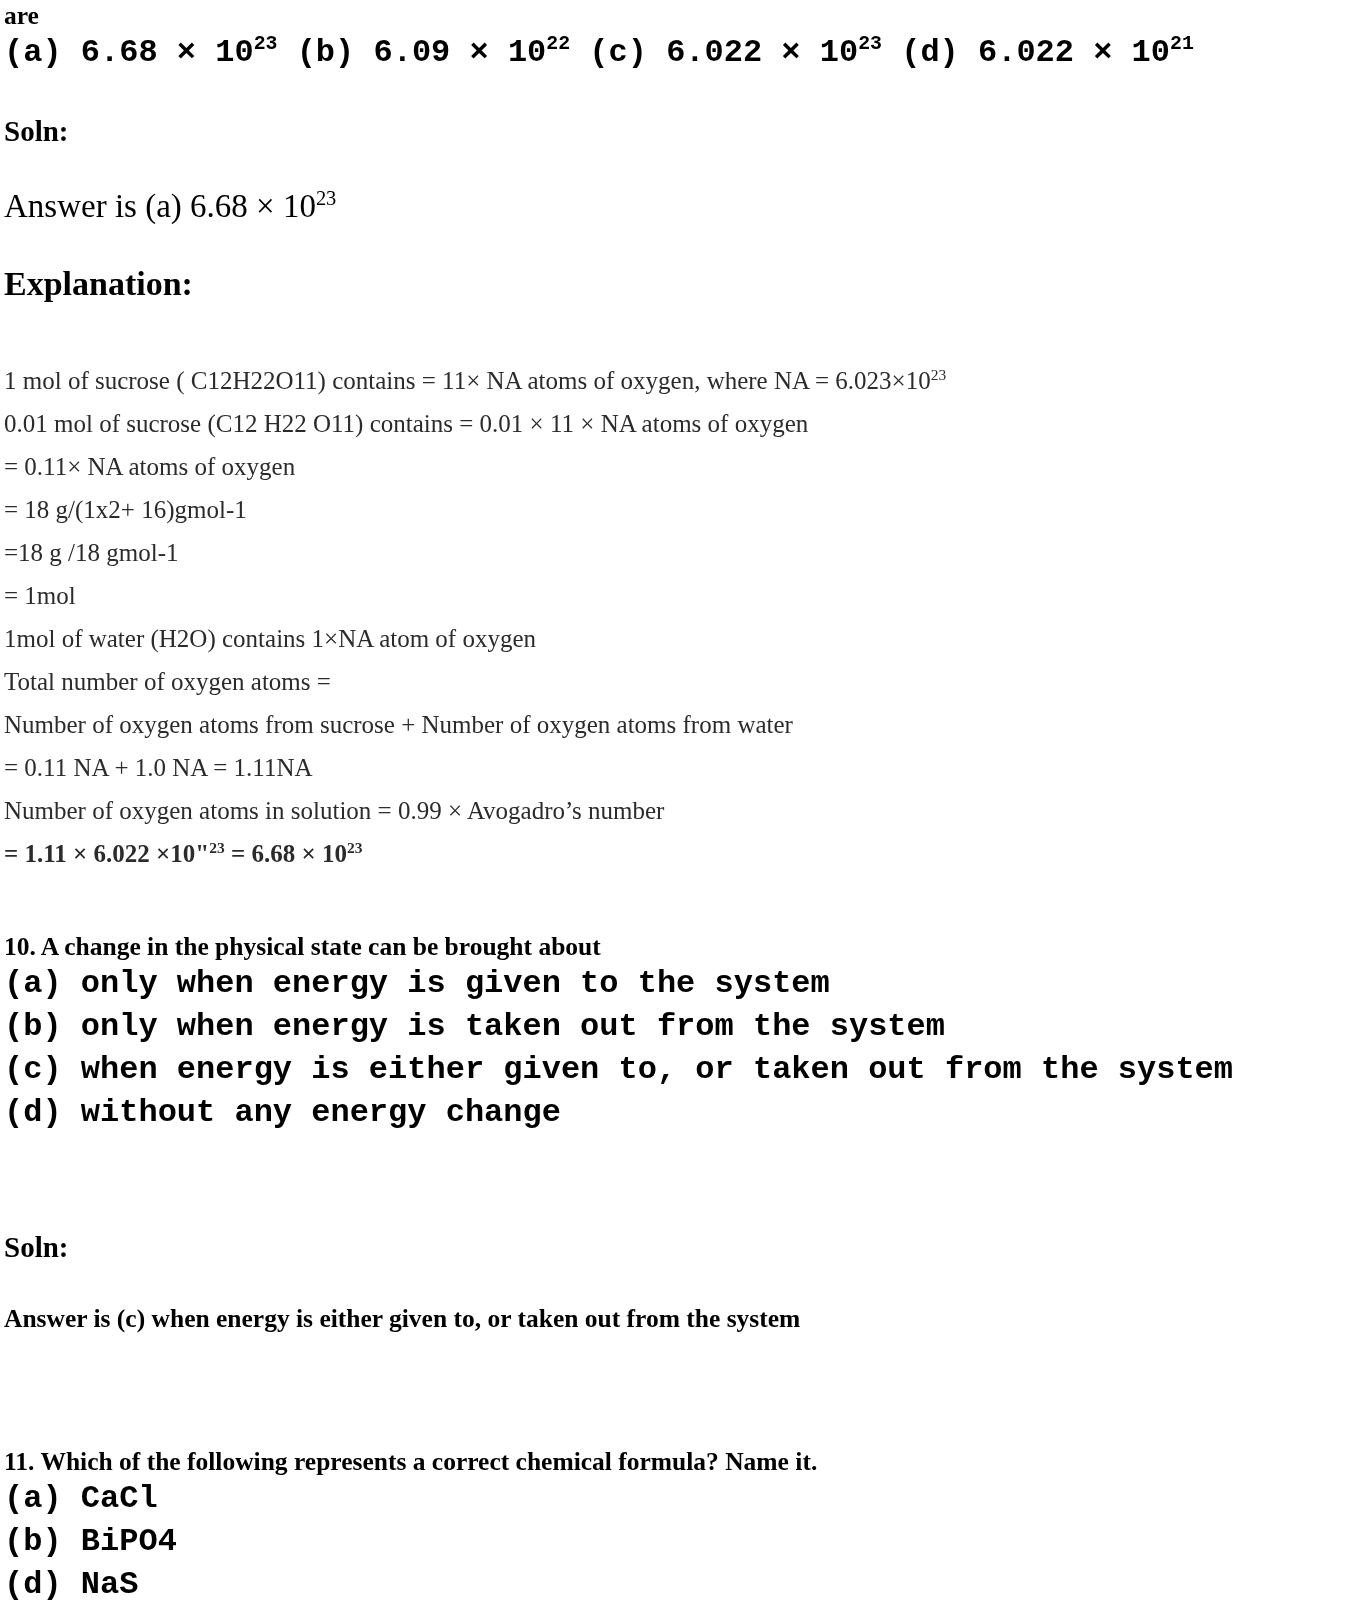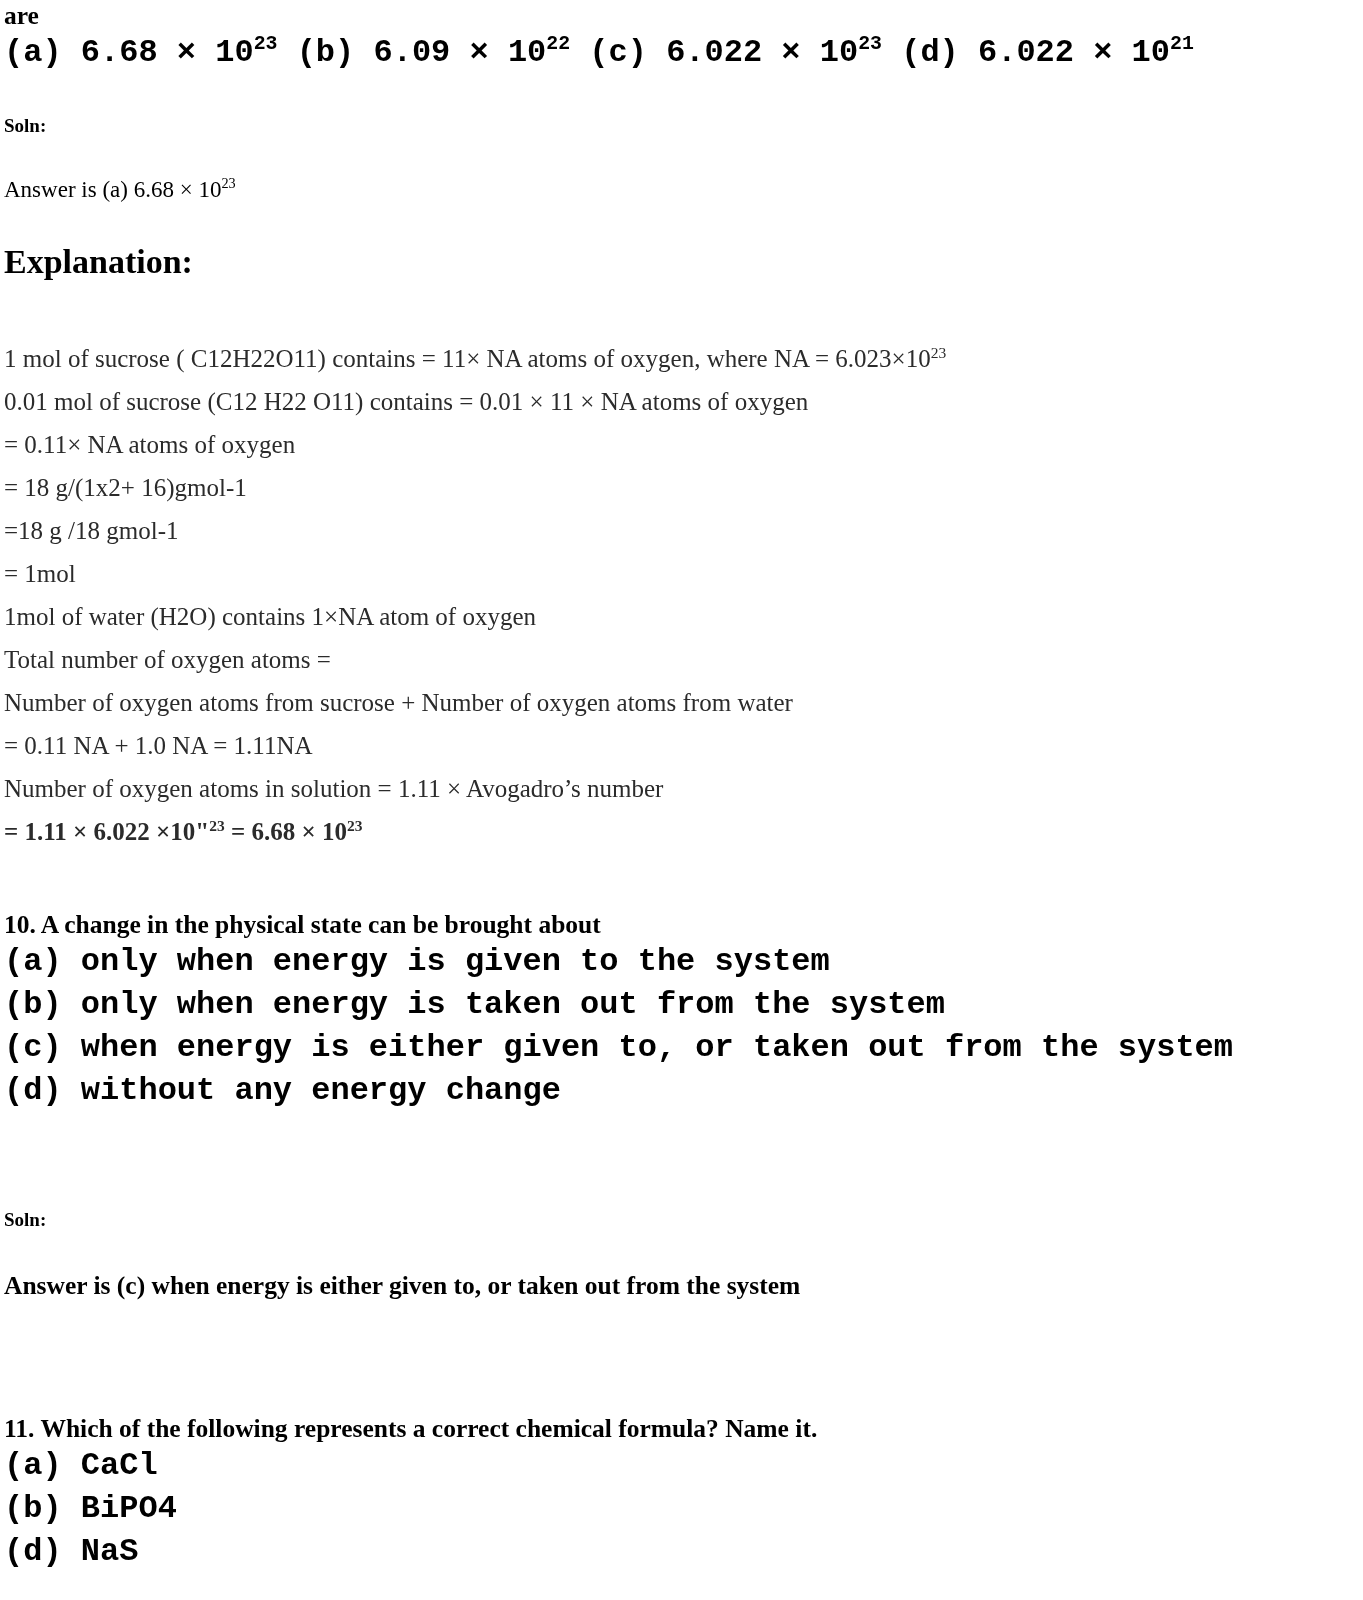--- a/index.html
+++ b/index.html
@@ -29,26 +29,26 @@
   .q-opts {
     font-family: Liberation Mono, monospace;
     font-weight: bold;
     font-size: 32px;
     line-height: 1.34;
     margin: 0;
   }
   .soln {
     font-family: "Liberation Serif", serif;
     font-weight: bold;
-    font-size: 19px;
+    font-size: 29px;
     margin: 0;
   }
   .answer-serif {
     font-family: "Liberation Serif", serif;
-    font-size: 23px;
+    font-size: 33px;
     margin: 0;
   }
   .answer-bold {
     font-family: "Liberation Serif", serif;
     font-weight: bold;
     font-size: 25.5px;
     margin: 0;
   }
   .expl-head {
     font-family: "Liberation Serif", serif;
@@ -117,21 +117,21 @@
       <p class="sans-line row-sans">1 mol of sucrose ( C12H22O11) contains = 11× NA atoms of oxygen, where NA = 6.023×10<sup>23</sup></p>
       <p class="sans-line row-sans">0.01 mol of sucrose (C12 H22 O11) contains = 0.01 × 11 × NA atoms of oxygen</p>
       <p class="sans-line row-sans">= 0.11× NA atoms of oxygen</p>
       <p class="sans-line row-sans">= 18 g/(1x2+ 16)gmol-1</p>
       <p class="sans-line row-sans">=18 g /18 gmol-1</p>
       <p class="sans-line row-sans">= 1mol</p>
       <p class="sans-line row-sans">1mol of water (H2O) contains 1×NA atom of oxygen</p>
       <p class="sans-line row-sans">Total number of oxygen atoms =</p>
       <p class="sans-line row-sans">Number of oxygen atoms from sucrose + Number of oxygen atoms from water</p>
       <p class="sans-line row-sans">= 0.11 NA + 1.0 NA = 1.11NA</p>
-      <p class="sans-line row-sans">Number of oxygen atoms in solution = 1.11 × Avogadro’s number</p>
+      <p class="sans-line row-sans">Number of oxygen atoms in solution = 0.99 × Avogadro’s number</p>
       <p class="sans-line row-sans bold">= 1.11 × 6.022 ×10"<sup>23</sup> = 6.68 × 10<sup>23</sup></p>
     </div>
 
   <div class="gap-56"></div>
 
   <div>
     <p class="q-head">10. A change in the physical state can be brought about</p>
     <div id="q10-options">
         <p class="q-opts">(a) only when energy is given to the system</p>
         <p class="q-opts">(b) only when energy is taken out from the system</p>

